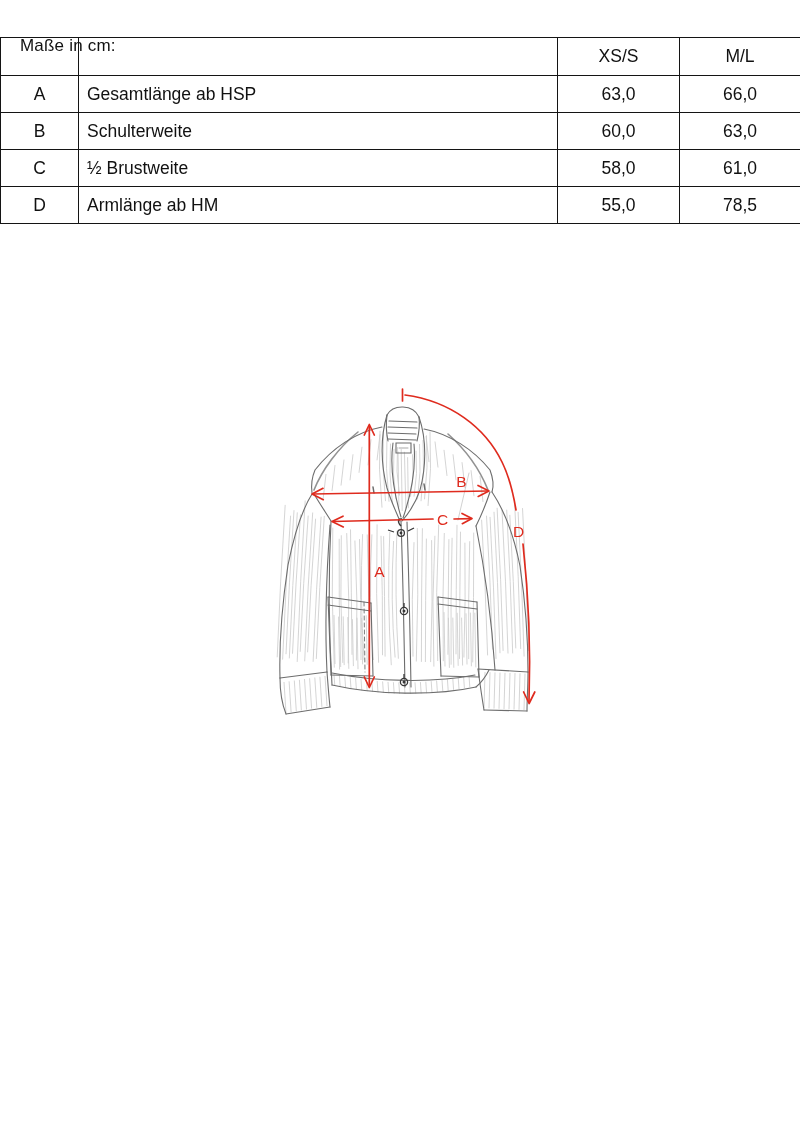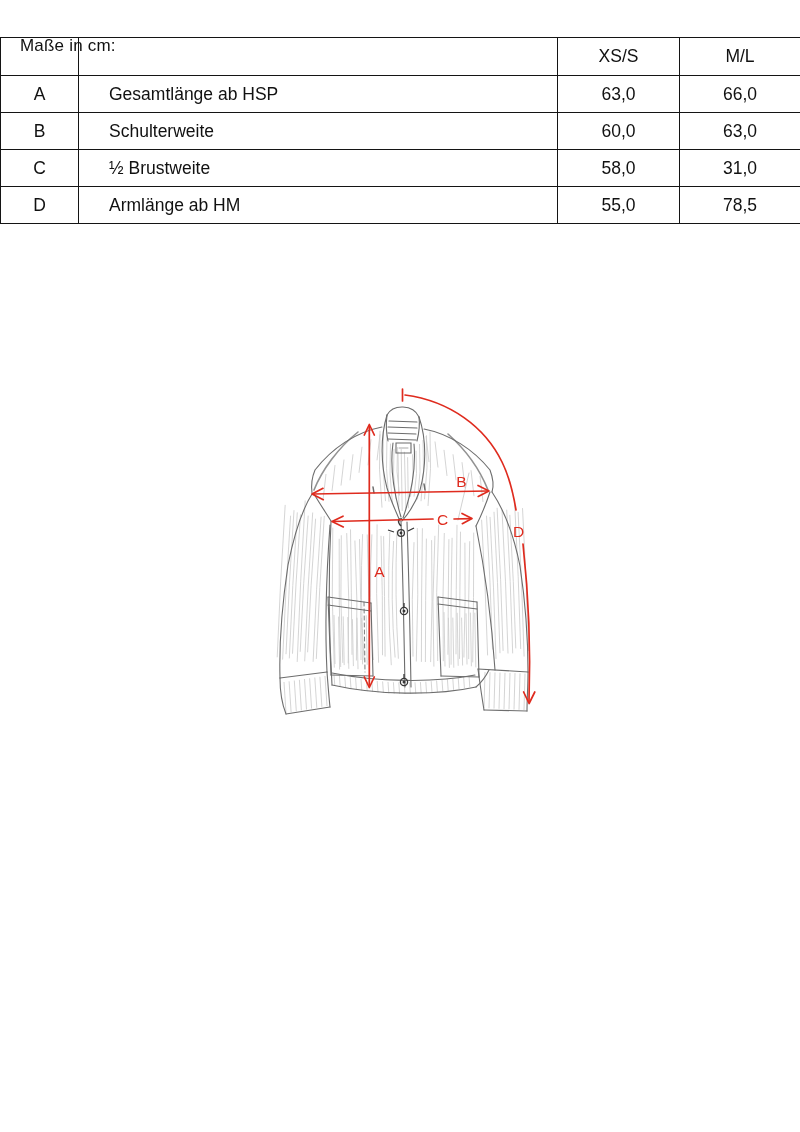--- a/index.html
+++ b/index.html
@@ -30,21 +30,21 @@
     font-size: 17.5px;
   }
   .size-table td {
     border: 1.6px solid #141414;
     vertical-align: middle;
     padding: 0;
   }
   .size-table tr       { height: 37px; }
   .size-table tr.hdr   { height: 38px; }
   .size-table td.key   { text-align: center; }
-  .size-table td.desc  { text-align: left; padding-left: 30px; }
+  .size-table td.desc  { text-align: left; padding-left: 8px; }
   .size-table td.val   { text-align: center; }
   .notes {
     position: absolute;
     left: 5px;
     top: 256px;
     font-size: 17px;
     line-height: 21px;
     letter-spacing: 0.2px;
   }
   .sketch {
@@ -89,21 +89,21 @@
     <tr>
       <td class="key">B</td>
       <td class="desc">Schulterweite</td>
       <td class="val">60,0</td>
       <td class="val">63,0</td>
     </tr>
     <tr>
       <td class="key">C</td>
       <td class="desc">½ Brustweite</td>
       <td class="val">58,0</td>
-      <td class="val">31,0</td>
+      <td class="val">61,0</td>
     </tr>
     <tr>
       <td class="key">D</td>
       <td class="desc">Armlänge ab HM</td>
       <td class="val">55,0</td>
       <td class="val">78,5</td>
     </tr>
   </tbody>
 </table>
 

